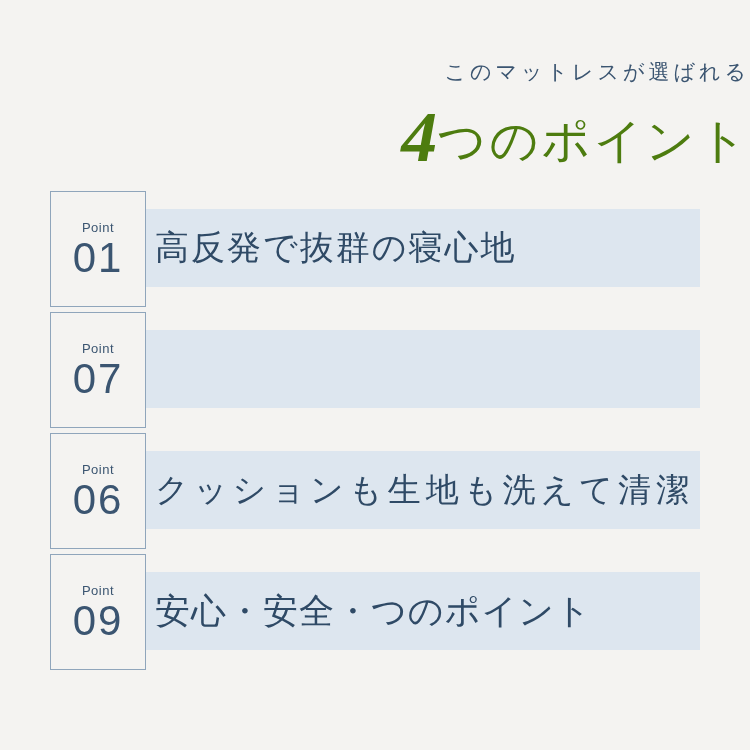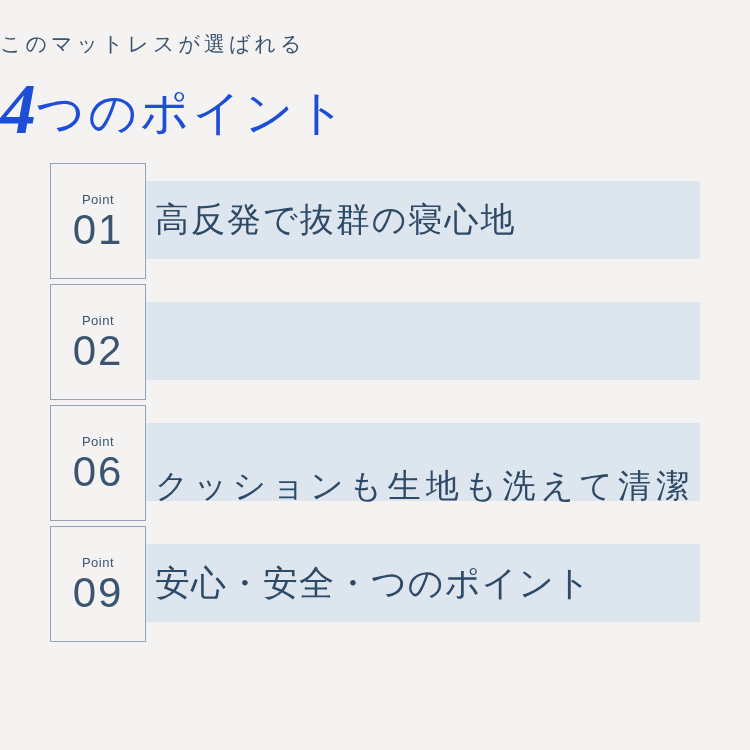--- a/index.html
+++ b/index.html
@@ -16,33 +16,34 @@
   }
   .page {
     position: relative;
     width: 750px;
     height: 750px;
     box-sizing: border-box;
   }
 
   
   .heading {
-    text-align: left;
+    text-align: right;
     padding-top: 30px;
+    margin-top: 28px;
   }
   .heading-sub {
     font-size: 21px;
     letter-spacing: 4px;
     color: #3b5571;
     font-family: "Liberation Serif", "DejaVu Serif", serif;
     line-height: 1.4;
   }
   .heading-main {
     margin-top: 14px;
-    color: #1d4ed8;
+    color: #4d7c0f;
     white-space: nowrap;
     line-height: 1;
   }
   .heading-num {
     font-size: 72px;
     font-style: italic;
     font-weight: 700;
     letter-spacing: 0px;
     vertical-align: -4px;
   }
@@ -103,21 +104,21 @@
     top: 18px;
     height: 78px;
     display: flex;
     align-items: center;
     color: #2f4a66;
     letter-spacing: 2px;
     white-space: nowrap;
   }
   .sz-1 { font-size: 34px; }
   .sz-2 { font-size: 34px; letter-spacing: 0px; }
-  .sz-3 { font-size: 33px; letter-spacing: 5px; margin-top: 24px; }
+  .sz-3 { font-size: 33px; letter-spacing: 5px; }
   .sz-4 { font-size: 35px; letter-spacing: 1px; }
 </style>
 </head>
 <body>
 
 <div class="page">
 
   <div class="heading">
     <div class="heading-sub">このマットレスが選ばれる</div>
     <div class="heading-main">
@@ -133,21 +134,21 @@
         <span class="badge-label">Point</span>
         <span class="badge-num">01</span>
       </div>
       <div class="point-text sz-1">高反発で抜群の寝心地</div>
     </div>
 
     <div class="point-row">
       <div class="point-band"></div>
       <div class="point-badge">
         <span class="badge-label">Point</span>
-        <span class="badge-num">02</span>
+        <span class="badge-num">07</span>
       </div>
     </div>
 
     <div class="point-row">
       <div class="point-band"></div>
       <div class="point-badge">
         <span class="badge-label">Point</span>
         <span class="badge-num">06</span>
       </div>
       <div class="point-text sz-3">クッションも生地も洗えて清潔</div>

